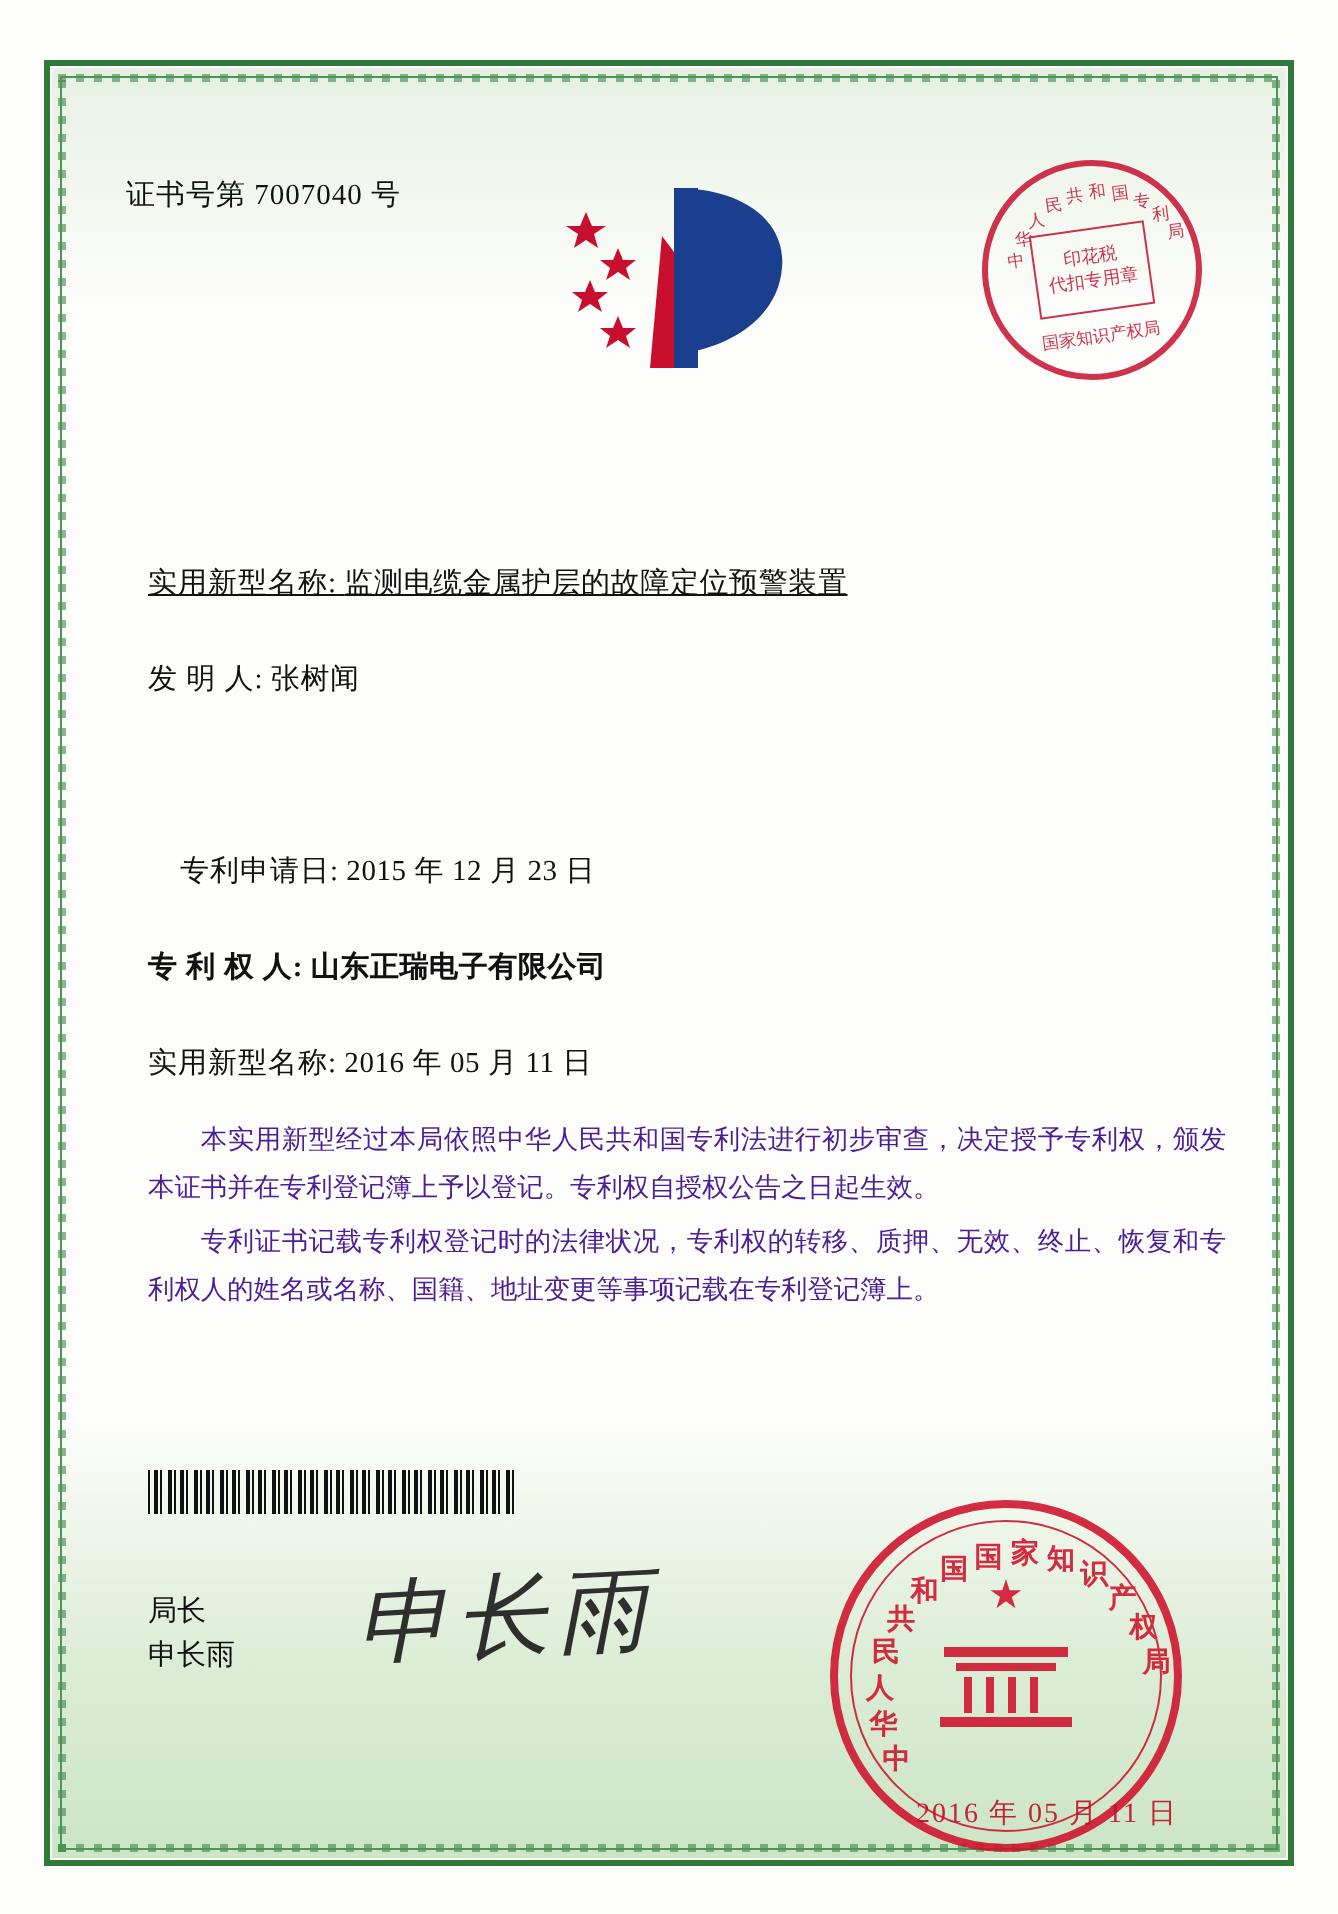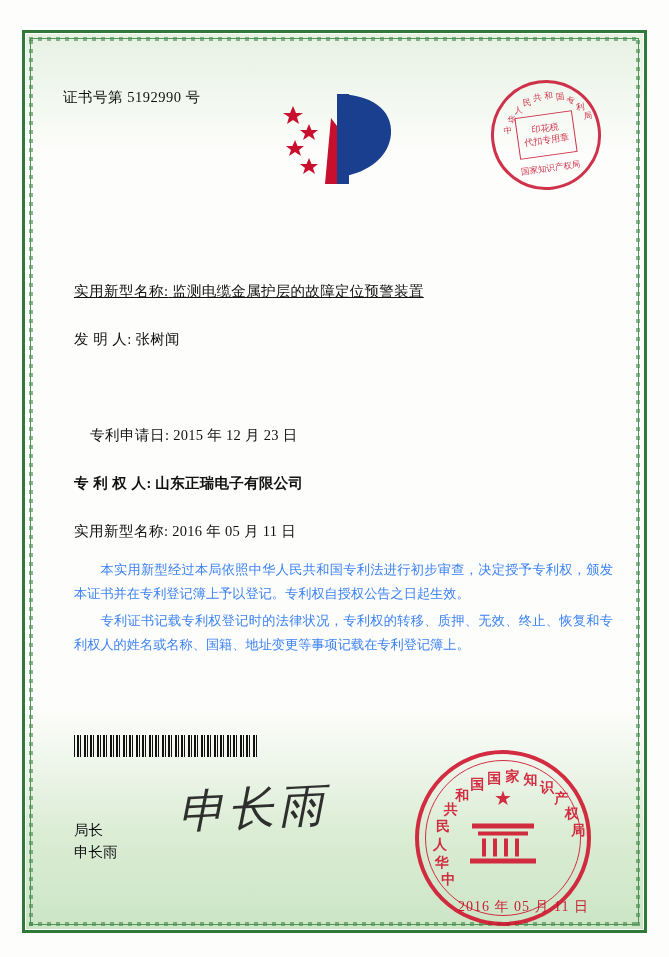--- a/index.html
+++ b/index.html
@@ -189,21 +189,21 @@
   .f5 { top: 414px; font-weight: bold; }
   .f6 { top: 462px; }
 
   .body-text {
     position: absolute;
     left: 14px;
     right: 6px;
     top: 498px;
     font-size: 13.2px;
     line-height: 1.85;
-    color: #3b82f6;
+    color: #4c1d95;
     text-align: justify;
   }
   .body-text p {
     margin: 0 0 2px 0;
     text-indent: 2em;
   }
 
   
   .barcode {
     position: absolute;
@@ -219,21 +219,20 @@
   }
 
   
   .sign-label {
     position: absolute;
     left: 14px;
     top: 735px;
     font-size: 14.5px;
     line-height: 1.55;
     color: #111;
-    margin-top: 24px;
   }
   .signature {
     position: absolute;
     left: 118px;
     top: 718px;
     font-size: 46px;
     color: #1b1b1b;
     font-family: "DejaVu Serif", serif;
     font-style: italic;
     letter-spacing: 4px;
@@ -335,21 +334,21 @@
 
   <div class="top-wash"></div>
   <div class="bottom-wash"></div>
 
   <div class="border-outer"></div>
   <div class="border-pattern"></div>
   <div class="border-inner"></div>
 
   <div class="content">
 
-    <div class="cert-no">证书号第 5192990 号</div>
+    <div class="cert-no">证书号第 7007040 号</div>
 
     <div class="logo">
       <svg width="130" height="100" viewBox="0 0 130 100" xmlns="http://www.w3.org/2000/svg">
         <path d="M62 6 C96 6 118 22 116 46 C114 70 92 84 70 88 L70 6 Z" fill="#1b3f8f"></path>
         <path d="M62 6 L62 96 L74 96 L74 6 Z" fill="#1b3f8f"></path>
         <path d="M56 30 L62 38 L62 96 L50 96 Z" fill="#c8102e"></path>
         <g fill="#c8102e">
           <polygon points="18,18 21,25 28,25 22,29 24,36 18,32 12,36 14,29 8,25 15,25"></polygon>
           <polygon points="34,36 36.5,42 43,42 38,46 40,52 34,48 28,52 30,46 25,42 31.5,42"></polygon>
           <polygon points="20,52 22.5,58 29,58 24,62 26,68 20,64 14,68 16,62 11,58 17.5,58"></polygon>

